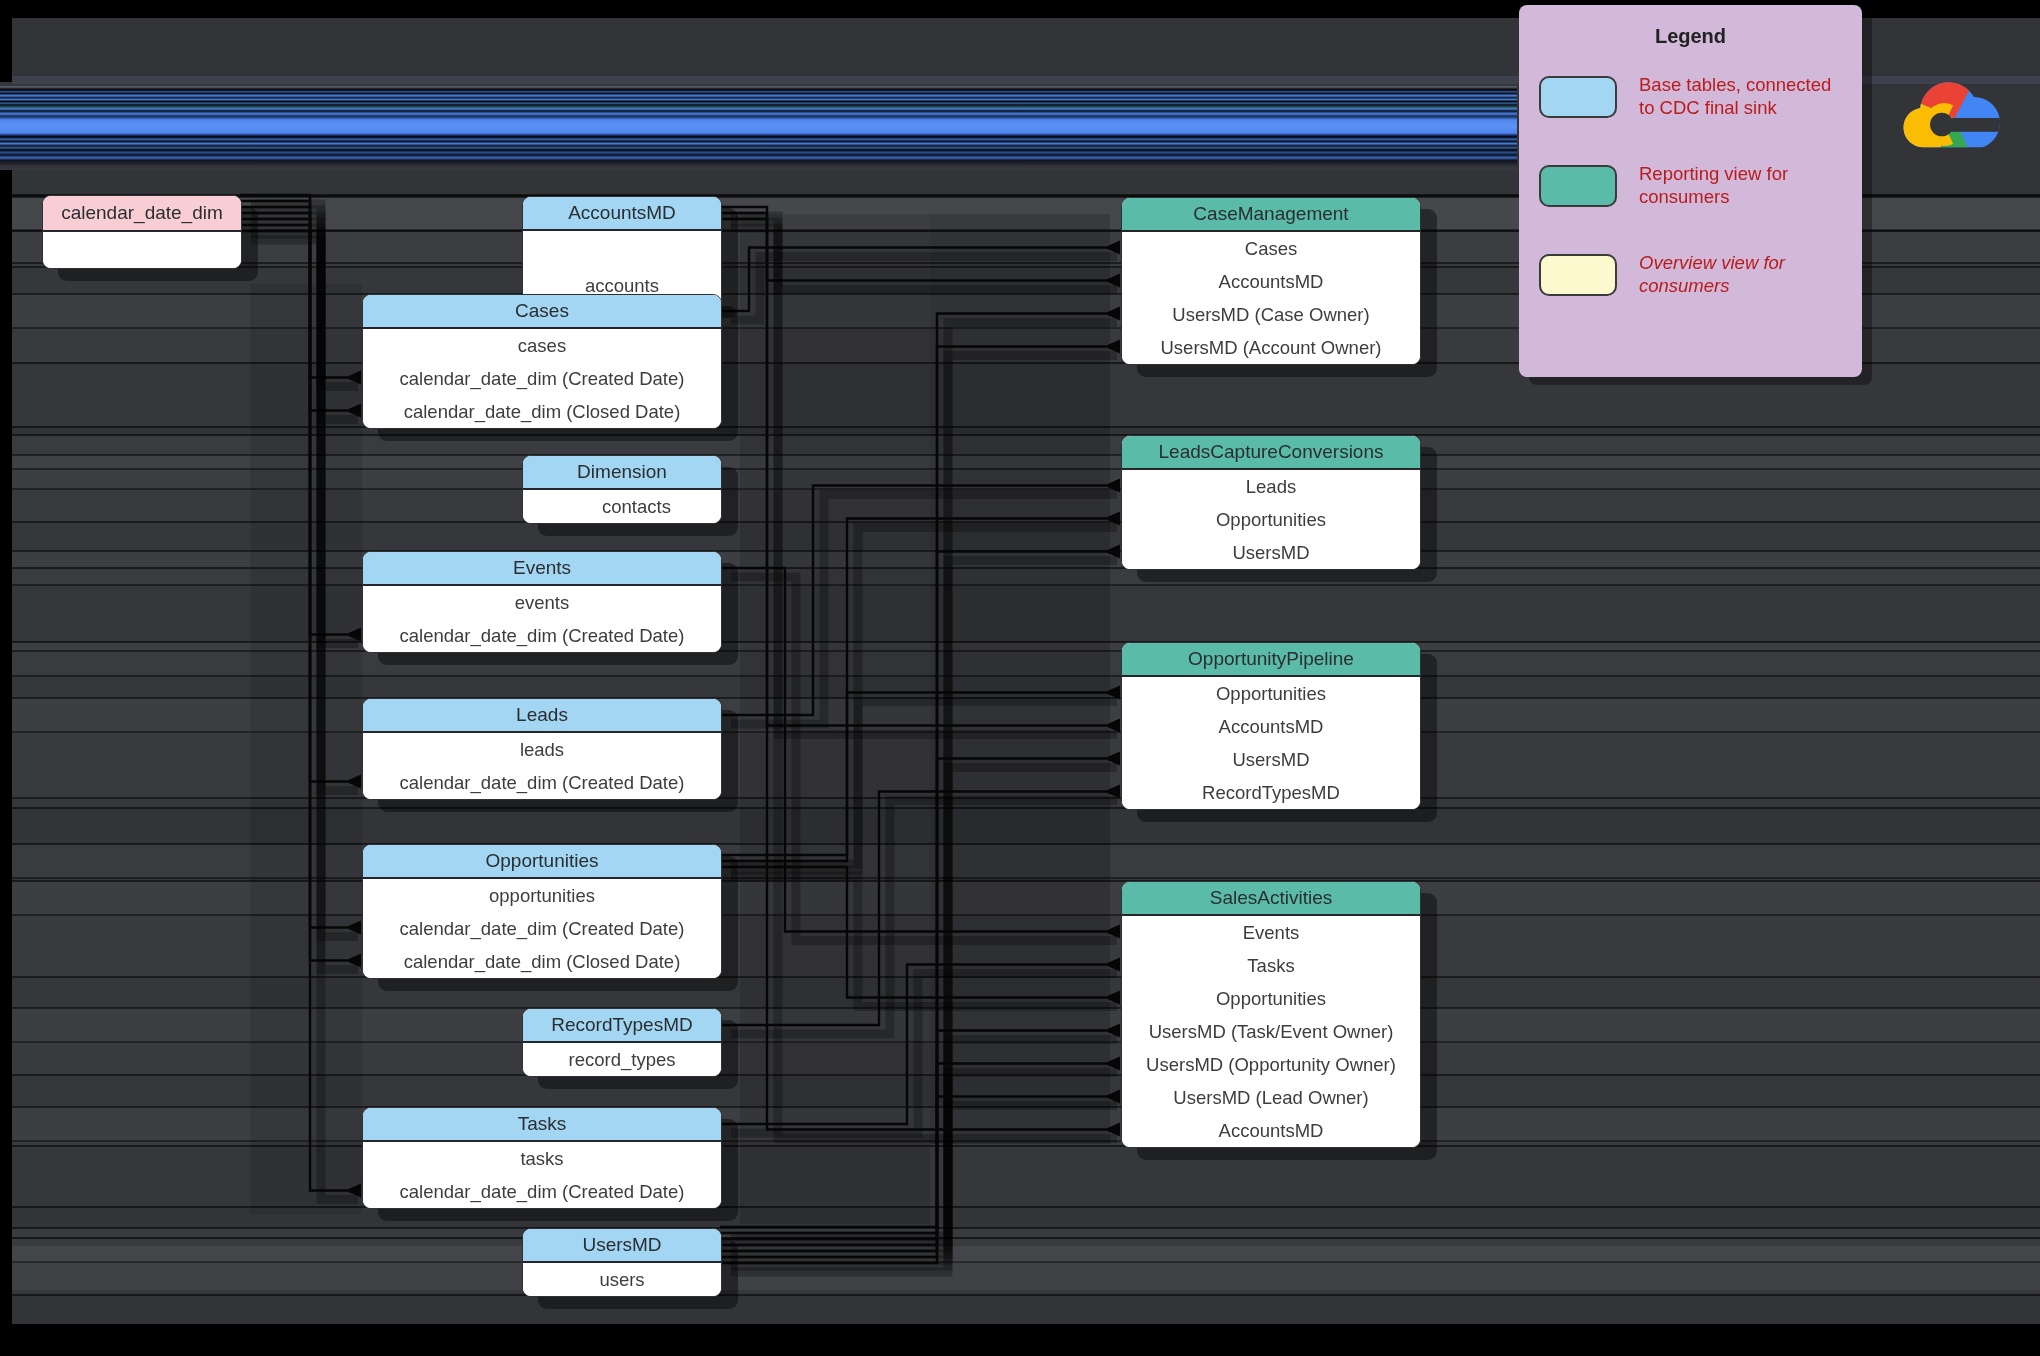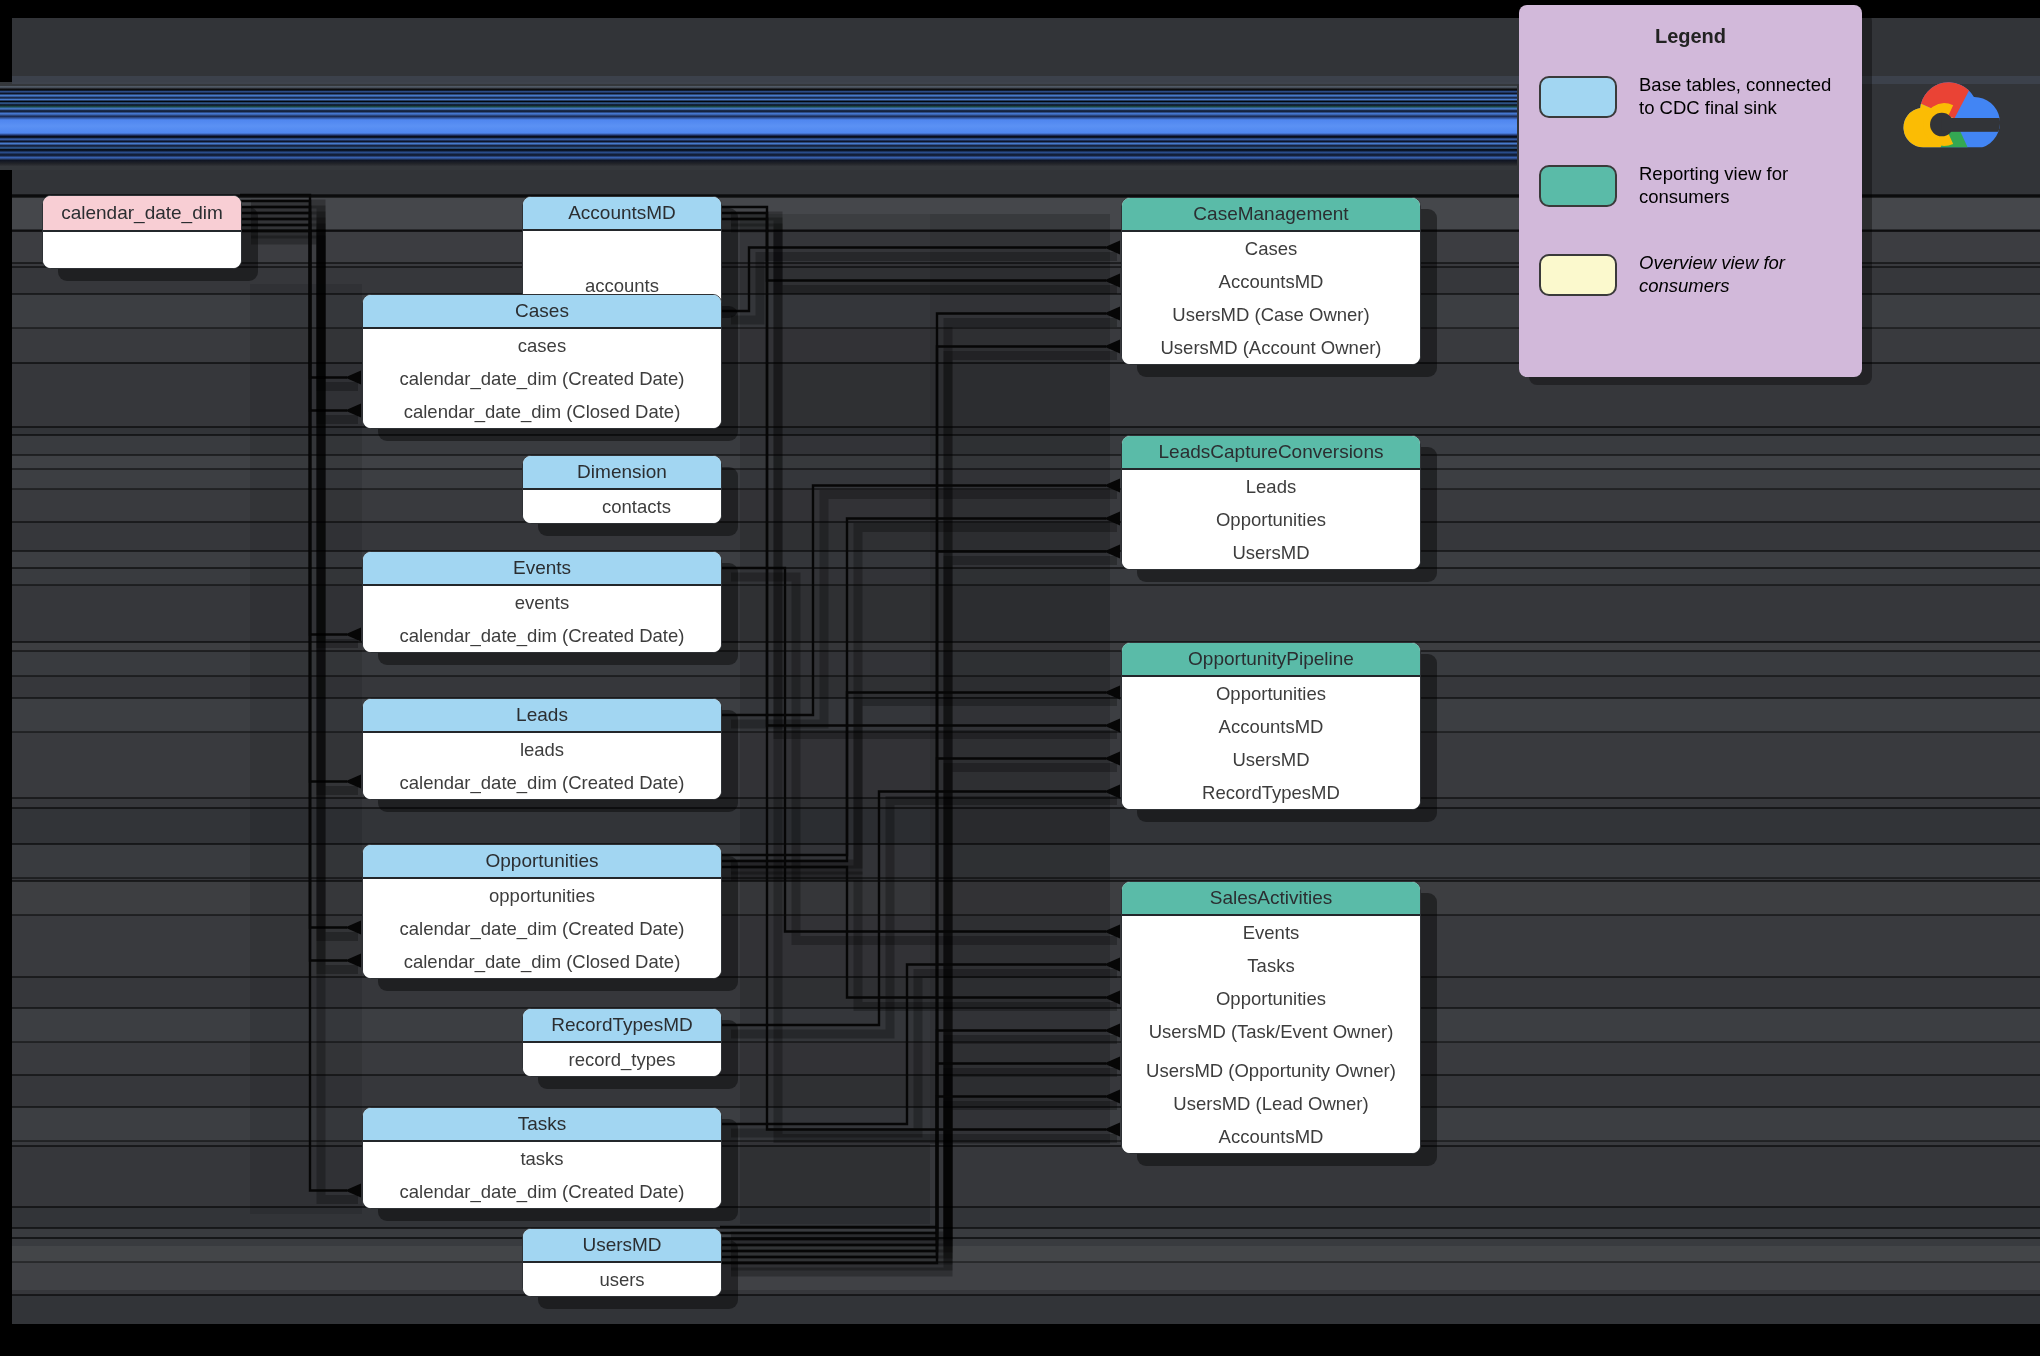--- a/index.html
+++ b/index.html
@@ -33,21 +33,21 @@
   .node-row{display:flex;align-items:center;justify-content:center;
         font-size:18.5px;color:#3d3d3d;white-space:nowrap;}
   
   #legend{position:absolute;left:1519px;top:5px;width:343px;height:372px;
         background:#d2b9da;border-radius:8px;box-shadow:10px 8px 0 rgba(0,0,0,0.35);
         box-sizing:border-box;padding:14px 20px 0 20px;}
   #legend-title{text-align:center;font-weight:bold;font-size:20px;color:#222;margin-top:6px;}
   .legend-item{display:flex;align-items:center;gap:22px;}
   .legend-swatch{width:78px;height:42px;border-radius:10px;border:2px solid #3a3a3a;
         flex:0 0 auto;box-sizing:border-box;}
-  .legend-label{font-size:18.5px;color:#000000;line-height:1.22;}
+  .legend-label{font-size:18.5px;color:#b91c1c;line-height:1.22;}
   #gcp-logo{position:absolute;left:1898px;top:68px;}
 </style>
 </head>
 <body>
 
 <div id="canvas">
   <div id="blue-glitch"></div>
   <div id="bands">
       <div class="band" style="top: 177px; height: 36px; background: rgba(255, 255, 255, 0.035);"></div>
       <div class="band" style="top: 213px; height: 36px; background: rgba(255, 255, 255, 0.02);"></div>
@@ -297,21 +297,21 @@
           <div class="node-row" style="height: 33px;">RecordTypesMD</div>
         </div>
       </div>
       <div class="node" style="left: 1109px; top: 863px; width: 298px;">
         <div class="node-header" style="height: 34px; background: rgb(90, 187, 168);">SalesActivities</div>
         <div class="node-body">
           <div class="node-row" style="height: 33px;">Events</div>
           <div class="node-row" style="height: 33px;">Tasks</div>
           <div class="node-row" style="height: 33px;">Opportunities</div>
           <div class="node-row" style="height: 33px;">UsersMD (Task/Event Owner)</div>
-          <div class="node-row" style="height: 33px; margin-top: 6px;">UsersMD (Opportunity Owner)</div>
+          <div class="node-row" style="height: 33px;">UsersMD (Opportunity Owner)</div>
           <div class="node-row" style="height: 33px;">UsersMD (Lead Owner)</div>
           <div class="node-row" style="height: 33px;">AccountsMD</div>
         </div>
       </div>
     </div>
 </div>
 
 <div id="legend">
   <div id="legend-title">Legend</div>
   <div id="legend-items">

